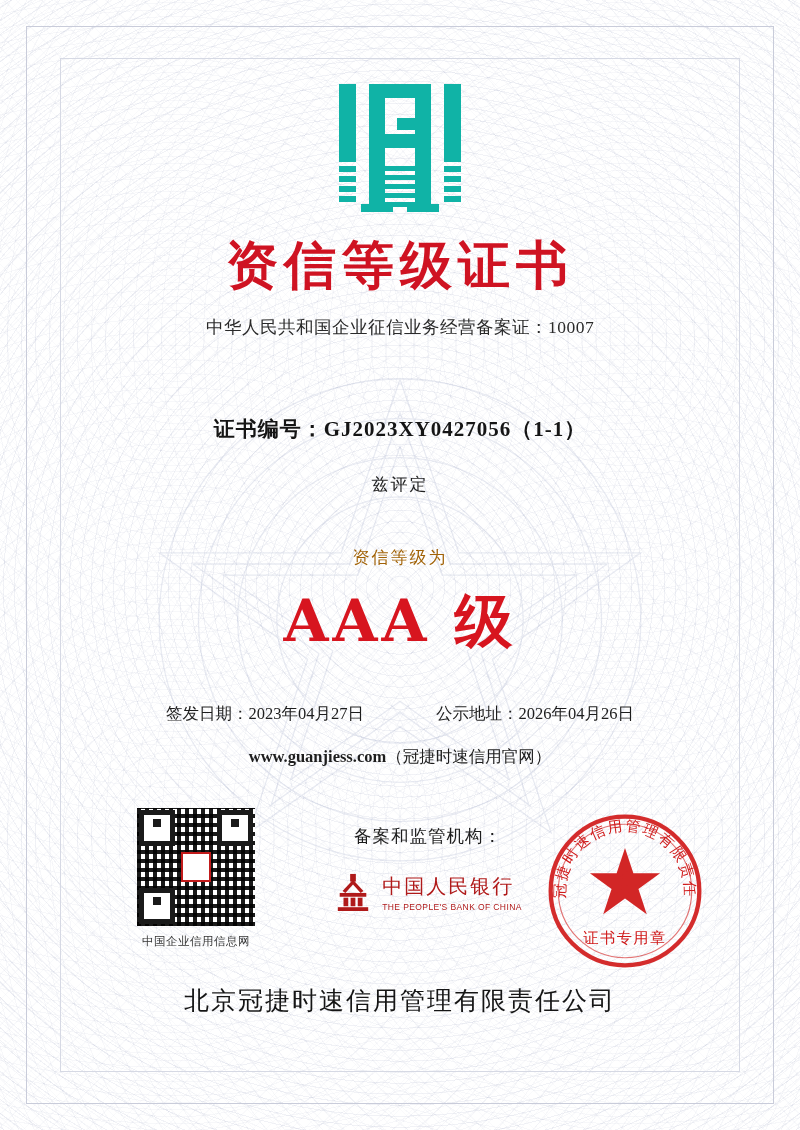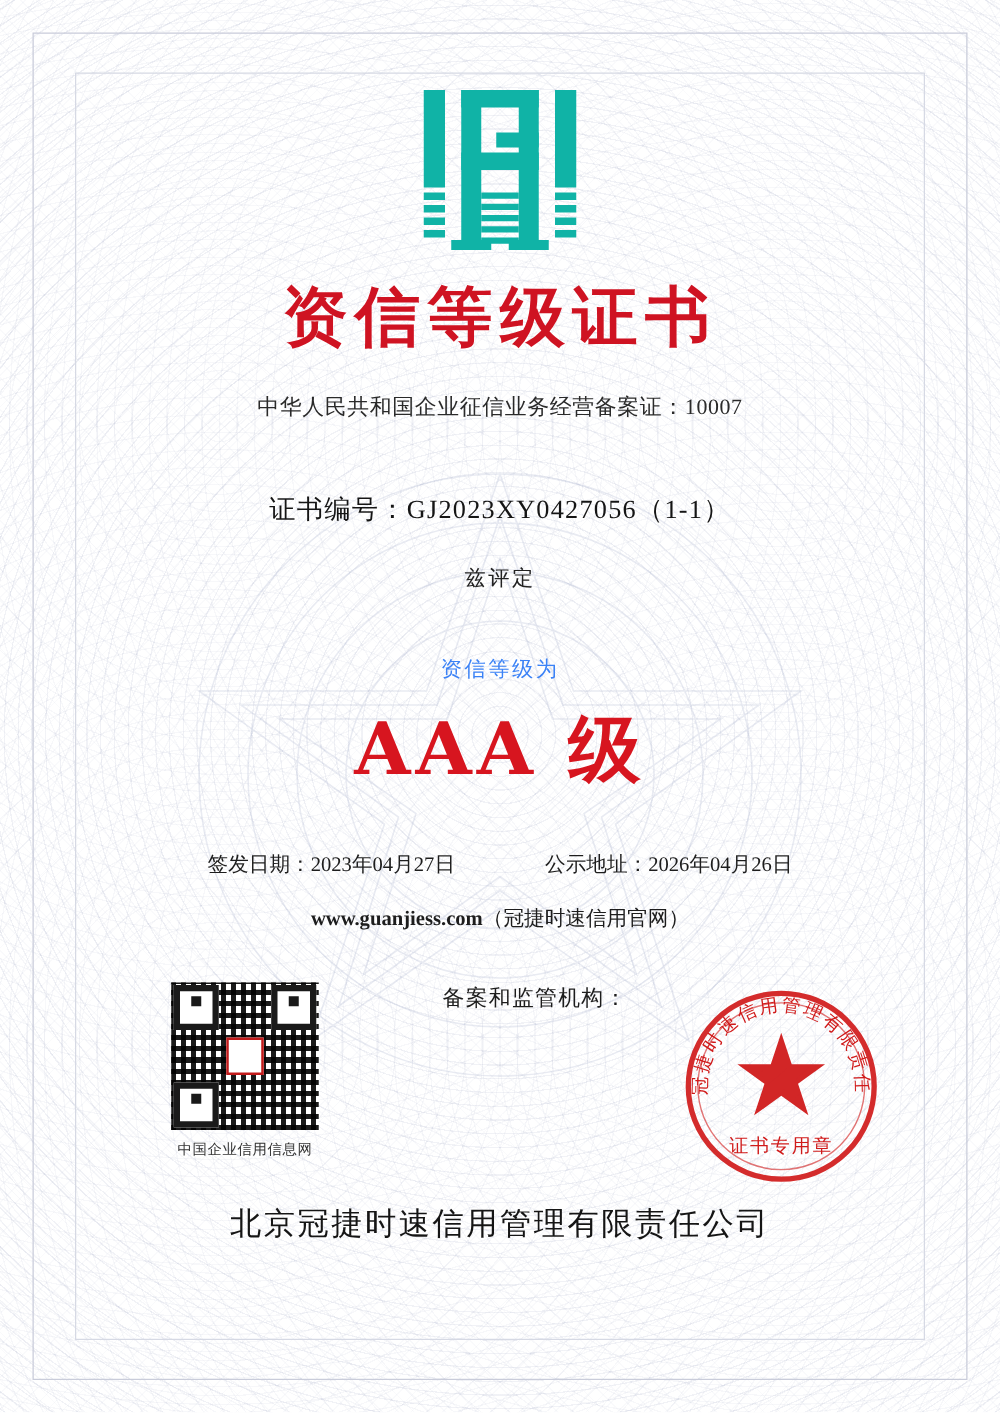--- a/index.html
+++ b/index.html
@@ -63,21 +63,21 @@
     top: 58px;
     right: 60px;
     bottom: 58px;
     border: 1px solid #d6d9e4;
     pointer-events: none;
   }
 
   .content {
     position: relative;
     z-index: 5;
-    padding: 4px 80px;
+    padding: 16px 80px;
     text-align: center;
   }
 
   
   .logo-wrap {
     padding-top: 62px;
     display: flex;
     justify-content: center;
   }
   .logo {
@@ -88,30 +88,30 @@
   
   .main-title {
     margin-top: 18px;
     font-size: 52px;
     font-weight: bold;
     letter-spacing: 6px;
     color: #cf1322;
     font-family: "DejaVu Serif", "Liberation Serif", serif;
   }
   .filing-line {
-    margin-top: 24px;
+    margin-top: 14px;
     font-size: 17.5px;
     color: #2a2a2a;
     letter-spacing: 0.5px;
   }
 
   .cert-no {
-    margin-top: 56px;
+    margin-top: 76px;
     font-size: 21px;
-    font-weight: normal;
+    font-weight: bold;
     color: #151515;
     letter-spacing: 1px;
   }
 
   .hereby {
     margin-top: 30px;
     font-size: 17px;
     color: #222;
     letter-spacing: 2px;
   }
@@ -120,21 +120,21 @@
     margin-top: 22px;
     font-size: 34px;
     color: #1b1b1b;
     letter-spacing: 3px;
     font-family: "DejaVu Serif", "Liberation Serif", serif;
   }
 
   .grade-label {
     margin-top: 50px;
     font-size: 17px;
-    color: #3b82f6;
+    color: #a16207;
     letter-spacing: 2px;
   }
 
   .grade-value {
     margin-top: 14px;
     font-size: 58px;
     font-weight: bold;
     color: #d7151f;
     letter-spacing: 4px;
     font-family: "DejaVu Serif", "Liberation Serif", serif;
@@ -215,21 +215,21 @@
   .qr-caption {
     margin-top: 8px;
     font-size: 11.5px;
     color: #333;
     letter-spacing: 0.5px;
   }
 
   .regulators {
     position: absolute;
     left: 198px;
-    top: 0;
+    top: 16px;
     width: 300px;
     text-align: center;
   }
   .reg-title {
     font-size: 17.5px;
     color: #1d1d1d;
     letter-spacing: 1px;
   }
   .pboc {
     margin-top: 24px;
@@ -374,20 +374,37 @@
             </div>
           <div class="qr-finder qr-f-bl">
               <i></i>
             </div>
         </div>
         <div class="qr-caption">中国企业信用信息网</div>
       </div>
 
       <div class="regulators">
         <div class="reg-title">备案和监管机构：</div>
+        <div class="pboc">
+          <svg class="pboc-mark" viewBox="0 0 40 42">
+            <g fill="#b01a1a">
+              <rect x="17" y="2" width="6" height="8"></rect>
+              <path d="M20 8 L31 20 L28 22 L20 13 L12 22 L9 20 Z"></path>
+              <rect x="6" y="22" width="28" height="4"></rect>
+              <rect x="10" y="27" width="5" height="9"></rect>
+              <rect x="17.5" y="27" width="5" height="9"></rect>
+              <rect x="25" y="27" width="5" height="9"></rect>
+              <rect x="4" y="37" width="32" height="4"></rect>
+            </g>
+          </svg>
+          <div class="pboc-text">
+            <div class="pboc-cn">中国人民银行</div>
+            <div class="pboc-en">THE PEOPLE'S BANK OF CHINA</div>
+          </div>
+        </div>
       </div>
 
       <svg class="seal" viewBox="0 0 170 170">
         <defs>
           <path id="sealArcTop" d="M 22,85 A 63,63 0 1 1 148,85" fill="none"></path>
         </defs>
         <circle cx="85" cy="85" r="78" fill="none" stroke="#d01a1a" stroke-width="4.5" opacity="0.92"></circle>
         <circle cx="85" cy="85" r="70" fill="none" stroke="#d01a1a" stroke-width="1.2" opacity="0.6"></circle>
         <text font-size="15.5" fill="#d01a1a" font-family="'DejaVu Serif','Liberation Serif',serif" letter-spacing="2.2">
           <textPath href="#sealArcTop" startOffset="50%" text-anchor="middle">北京冠捷时速信用管理有限责任公司</textPath>

